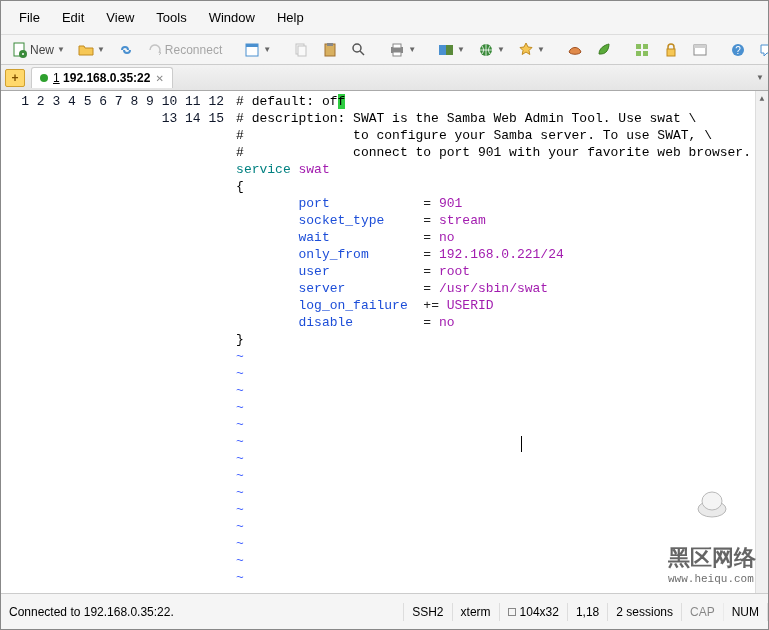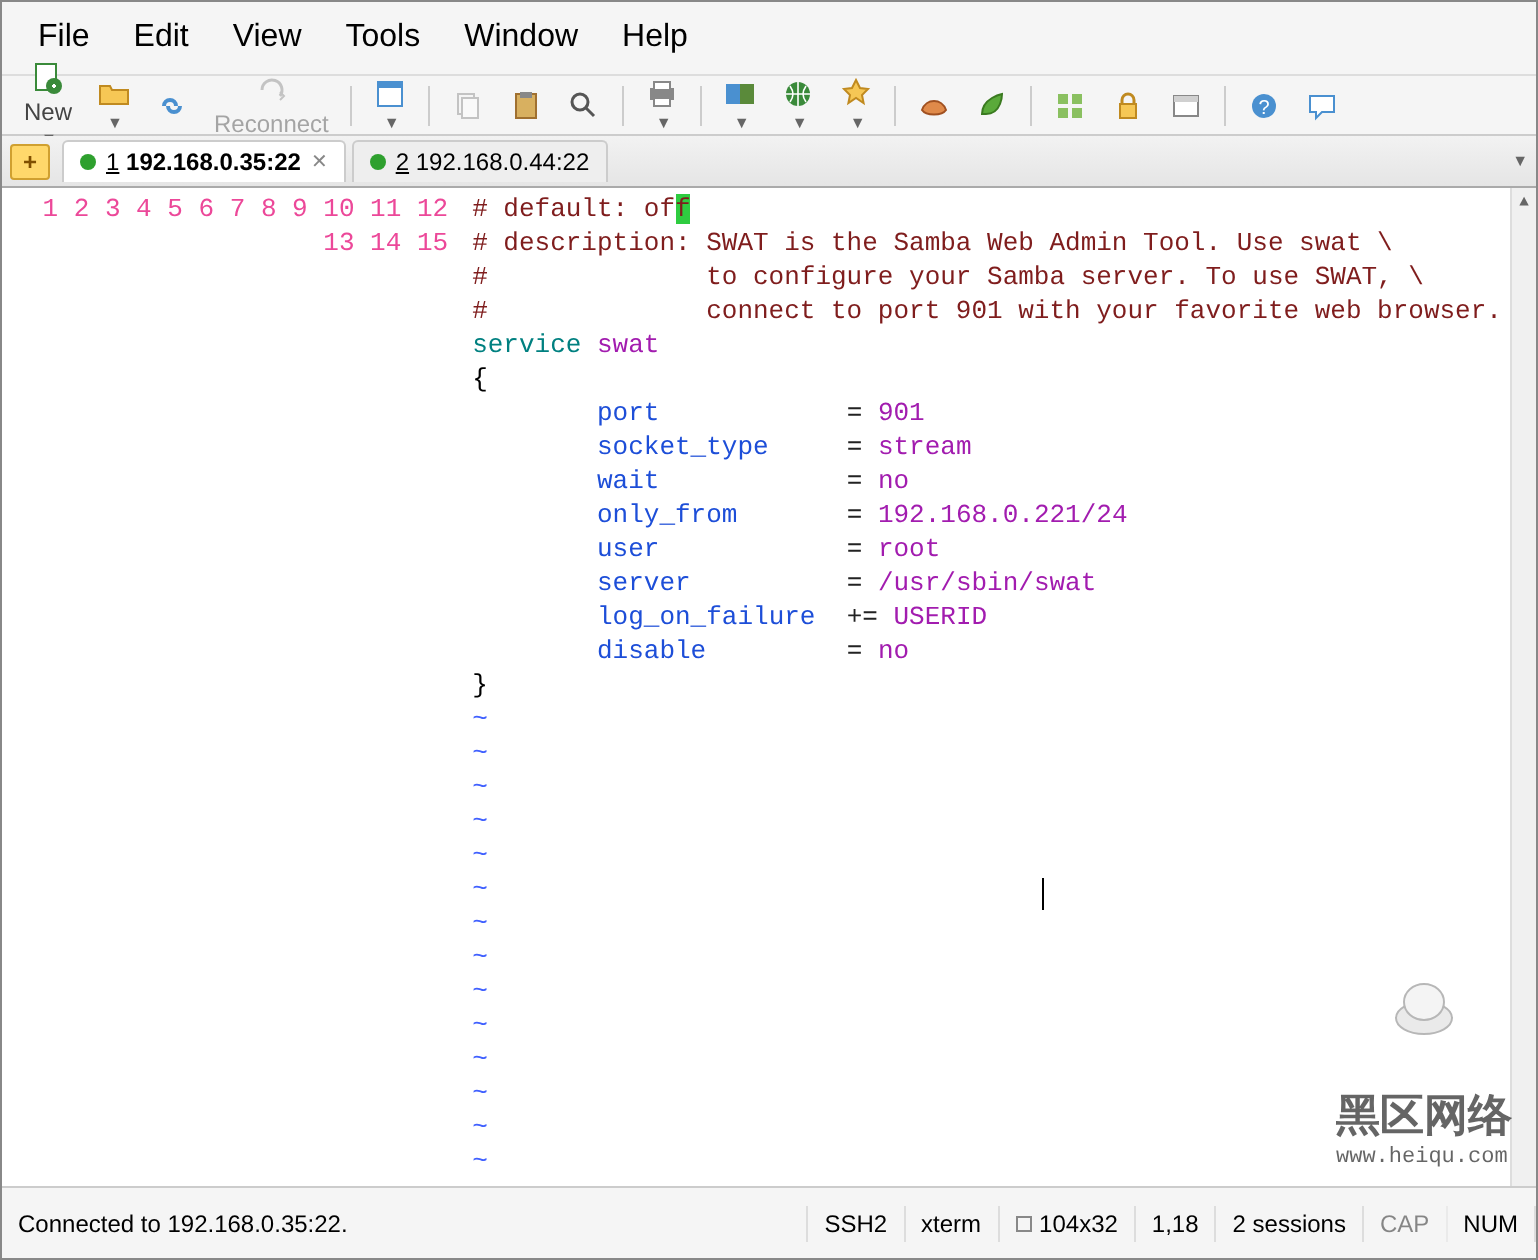--- a/index.html
+++ b/index.html
@@ -12,21 +12,21 @@
   overflow: hidden;
   border: 1px solid #888;
   display: flex;
   flex-direction: column;
 }
 .menubar {
   background: #f5f5f5;
   padding: 5px 8px;
   display: flex;
   gap: 2px;
-  font-size: 16px;
+  font-size: 13px;
   border-bottom: 1px solid #ddd;
   text-align: center;
 }
 .menubar span { padding: 4px 10px; }
 .toolbar {
   background: #f5f5f5;
   padding: 3px 6px;
   display: flex;
   align-items: center;
   gap: 3px;
@@ -35,21 +35,20 @@
 }
 .tb-btn {
   display: inline-flex;
   align-items: center;
   padding: 2px 4px;
   border: 1px solid transparent;
   border-radius: 2px;
   gap: 2px;
   color: #444;
   font-size: 12px;
-  flex-direction: column;
 }
 .tb-sep { width: 1px; height: 20px; background: #ccc; margin: 0 3px; }
 .icon { display: inline-flex; align-items: center; justify-content: center; width: 16px; height: 16px; }
 .dd { font-size: 8px; color: #666; margin-left: 1px; }
 .disabled { opacity: 0.45; }
 .tabbar {
   background: linear-gradient(#f2f2f2, #e5e5e5);
   display: flex;
   align-items: center;
   padding: 0 4px;
@@ -84,33 +83,33 @@
   flex: 1;
   background: #fff;
   display: flex;
   position: relative;
   font-family: "Courier New", monospace;
   font-size: 13px;
   overflow: hidden;
 }
 .gutter {
   text-align: right;
-  color: #ec4899;
+  color: #0f172a;
   padding: 2px 8px 2px 4px;
   user-select: none;
   line-height: 17px;
   min-width: 28px;
 }
 .code {
   padding: 2px 4px;
   line-height: 17px;
   white-space: pre;
   flex: 1;
 }
-.code .cmt { color: #7f1d1d; }
+.code .cmt { color: #000000; }
 .code .kw  { color: #008080; }
 .code .key { color: #1d4ed8; }
 .code .eq  { color: #222; }
 .code .val { color: #a21caf; }
 .code .cur { background: #2ecc40; }
 .tilde { color: #4060ff; }
 .editor-scrollbar {
   width: 16px;
   background: #f0f0f0;
   border-left: 1px solid #ddd;
@@ -327,24 +326,20 @@
     </span>
   </div>
 </div>
 
 <div class="tabbar">
   <div class="add-tab">+</div>
   <div class="tab active">
     <span class="dot green"></span>
     <span><span class="u">1</span> <b>192.168.0.35:22</b></span>
     <span class="x">✕</span>
-  </div>
-  <div class="tab">
-    <span class="dot green"></span>
-    <span><span class="u">2</span> <span>192.168.0.44:22</span></span>
   </div>
   <div style="flex:1"></div>
   <span class="dd">▼</span>
 </div>
 
 <div class="editor">
   <div class="gutter">
 1
 2
 3

